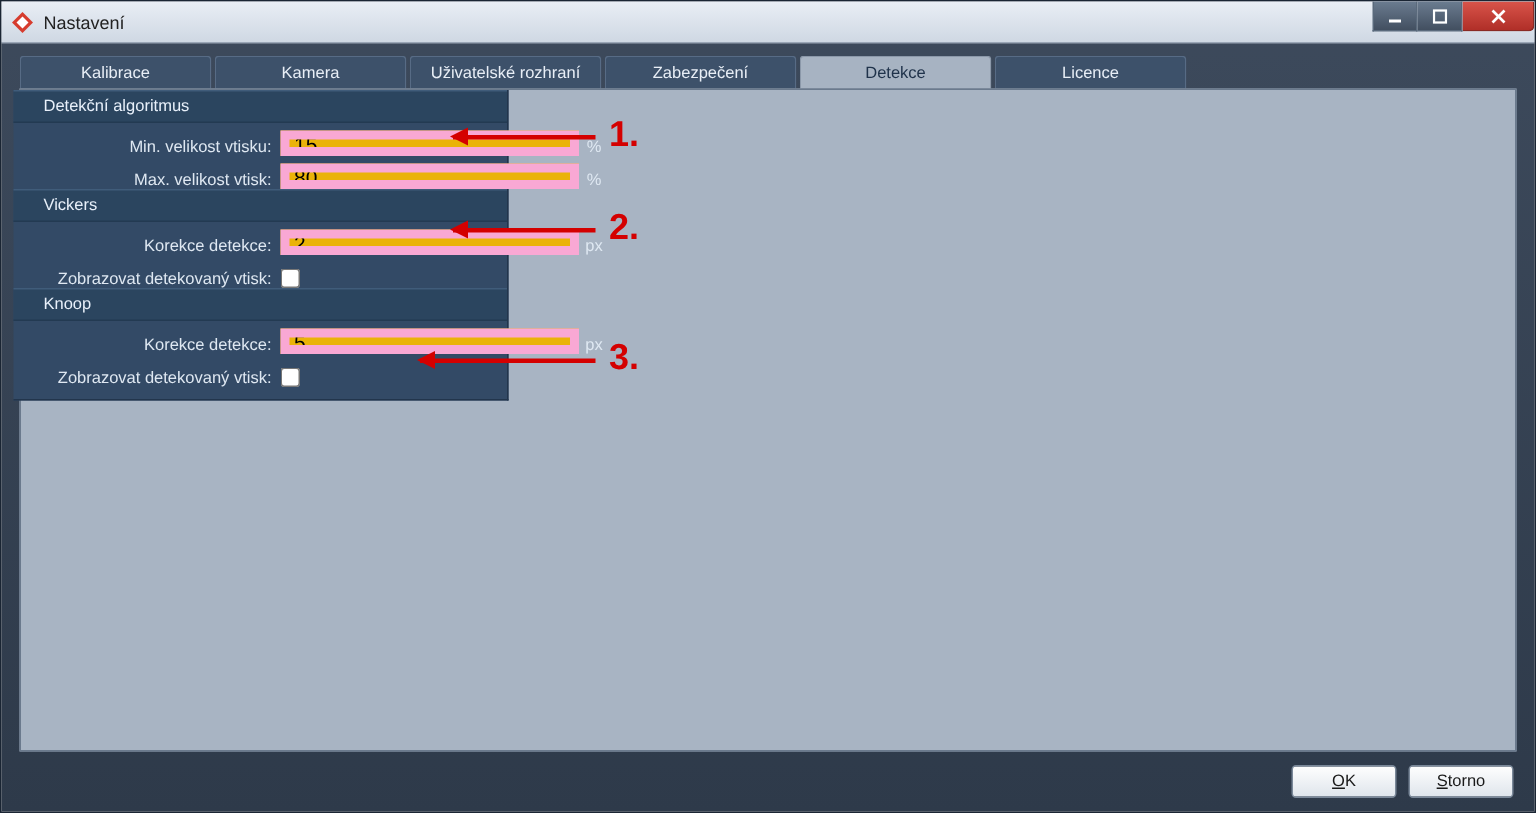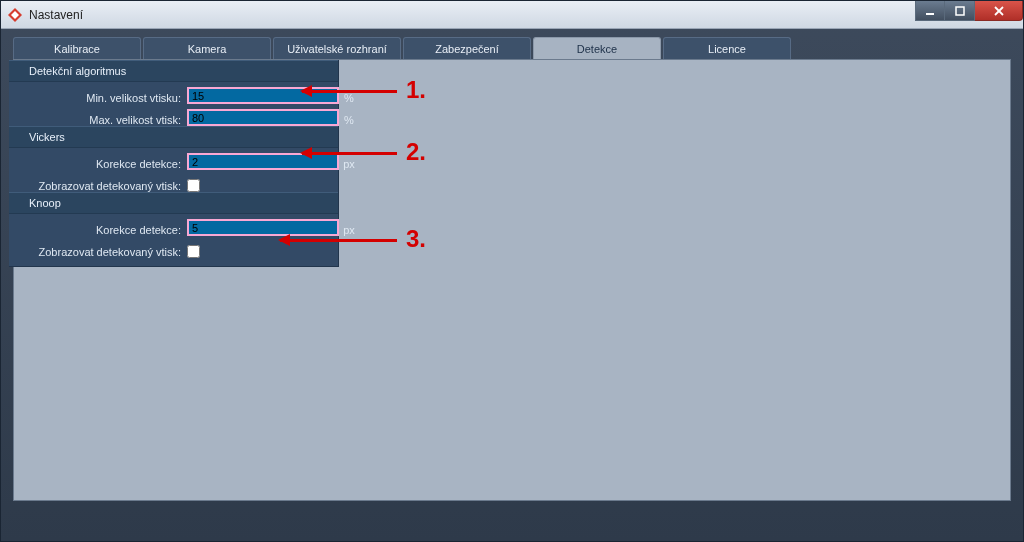--- a/index.html
+++ b/index.html
@@ -107,24 +107,24 @@
     font-size: 11px;
   }
   .field-row .label {
     flex: 0 0 170px;
     text-align: right;
     padding-right: 6px;
   }
   .field-row input[type=text] {
     flex: 0 0 110px;
     height: 17px;
-    font-size: 11px;
+    font-size: 14px;
     padding: 0 3px;
-    background: #0369a1;
-    border: 2px solid #f9a8d4;
+    background: #eab308;
+    border: 6px solid #f9a8d4;
     color: #000;
   }
   .field-row .unit {
     flex: 0 0 20px;
     text-align: center;
     color: #dfe8f2;
   }
   .field-row input[type=checkbox] {
     width: 13px; height: 13px;
     margin-left: 0;
@@ -272,14 +272,22 @@
     <div class="annot" style="left:392px; top:78px;">2.</div>
 
     <div class="arrow" style="left:266px; top:179px;">
       <div class="line" style="left:0; width:117px;"></div>
       <div class="head"></div>
     </div>
     <div class="annot" style="left:392px; top:165px;">3.</div>
 
   </div>
 
+  <div class="footer">
+    <div class="btn">
+        <span><u>O</u><span>K</span></span>
+      </div>
+    <div class="btn">
+        <span><u>S</u><span>torno</span></span>
+      </div>
+  </div>
 
 </div>
 
 </body></html>

